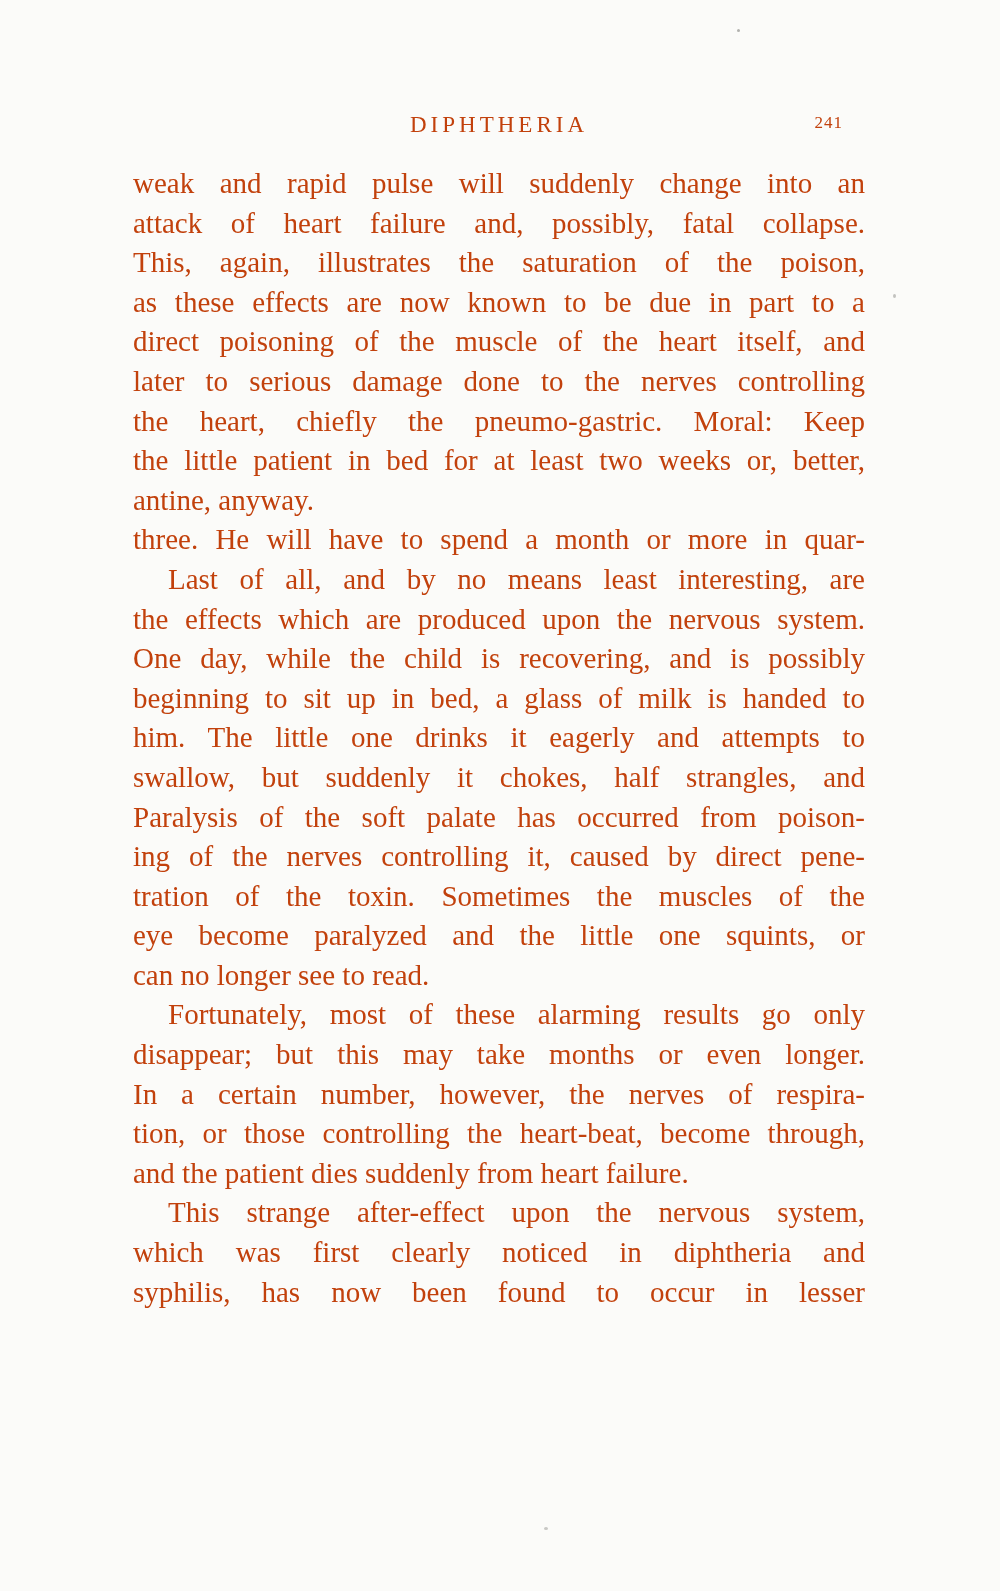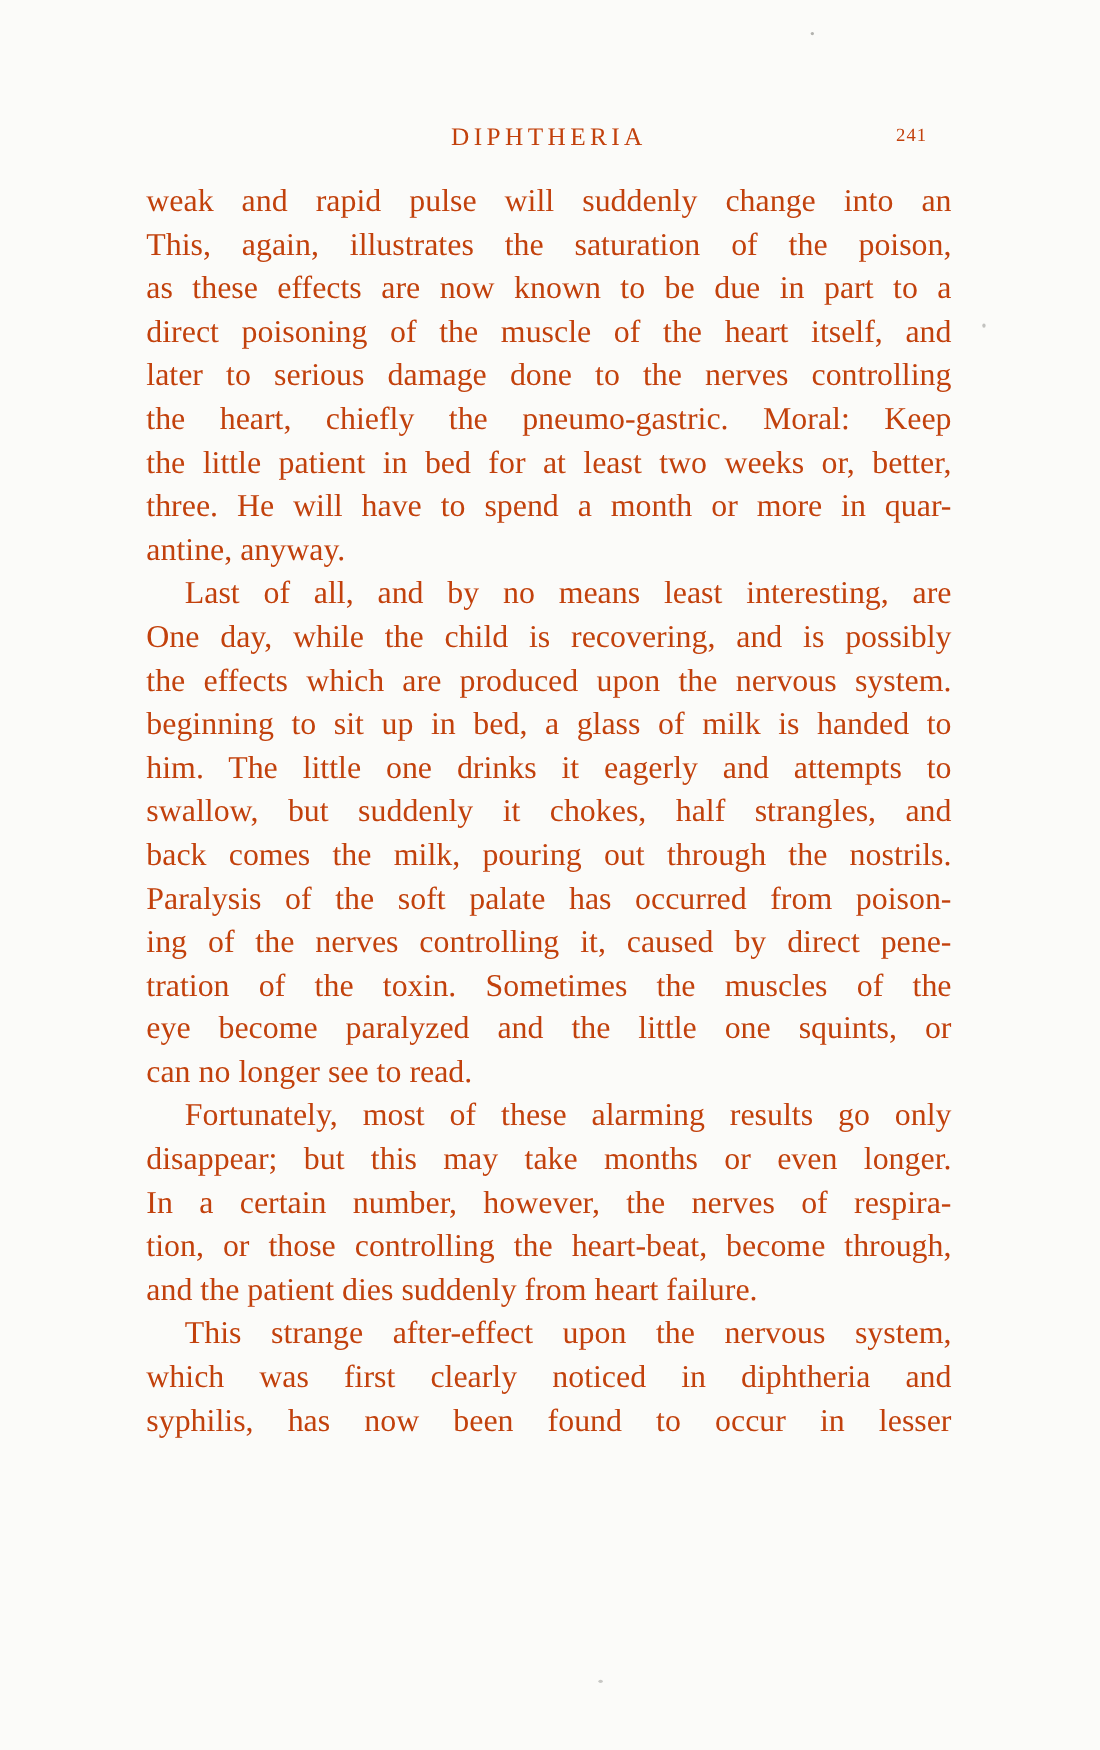--- a/index.html
+++ b/index.html
@@ -80,37 +80,37 @@
   <div class="speck speck-3"></div>
 
   <header class="page-header">
     <span class="running-title">DIPHTHERIA</span>
     <span class="page-number">241</span>
   </header>
 
   <main class="body-text">
       <div class="paragraph">
         <div class="line">weak and rapid pulse will suddenly change into an</div>
+        <div class="line">attack of heart failure and, possibly, fatal collapse.</div>
         <div class="line">This, again, illustrates the saturation of the poison,</div>
         <div class="line">as these effects are now known to be due in part to a</div>
         <div class="line">direct poisoning of the muscle of the heart itself, and</div>
         <div class="line">later to serious damage done to the nerves controlling</div>
         <div class="line">the heart, chiefly the pneumo-gastric. Moral: Keep</div>
         <div class="line">the little patient in bed for at least two weeks or, better,</div>
+        <div class="line last">antine, anyway.</div>
         <div class="line">three. He will have to spend a month or more in quar-</div>
-        <div class="line last">antine, anyway.</div>
       </div>
       <div class="paragraph">
         <div class="line indent">Last of all, and by no means least interesting, are</div>
+        <div class="line">the effects which are produced upon the nervous system.</div>
         <div class="line">One day, while the child is recovering, and is possibly</div>
-        <div class="line">the effects which are produced upon the nervous system.</div>
         <div class="line">beginning to sit up in bed, a glass of milk is handed to</div>
         <div class="line">him. The little one drinks it eagerly and attempts to</div>
         <div class="line">swallow, but suddenly it chokes, half strangles, and</div>
-        <div class="line">back comes the milk, pouring out through the nostrils.</div>
         <div class="line">Paralysis of the soft palate has occurred from poison-</div>
         <div class="line">ing of the nerves controlling it, caused by direct pene-</div>
         <div class="line">tration of the toxin. Sometimes the muscles of the</div>
         <div class="line">eye become paralyzed and the little one squints, or</div>
         <div class="line last">can no longer see to read.</div>
       </div>
       <div class="paragraph">
         <div class="line indent">Fortunately, most of these alarming results go only</div>
         <div class="line">disappear; but this may take months or even longer.</div>
         <div class="line">In a certain number, however, the nerves of respira-</div>

